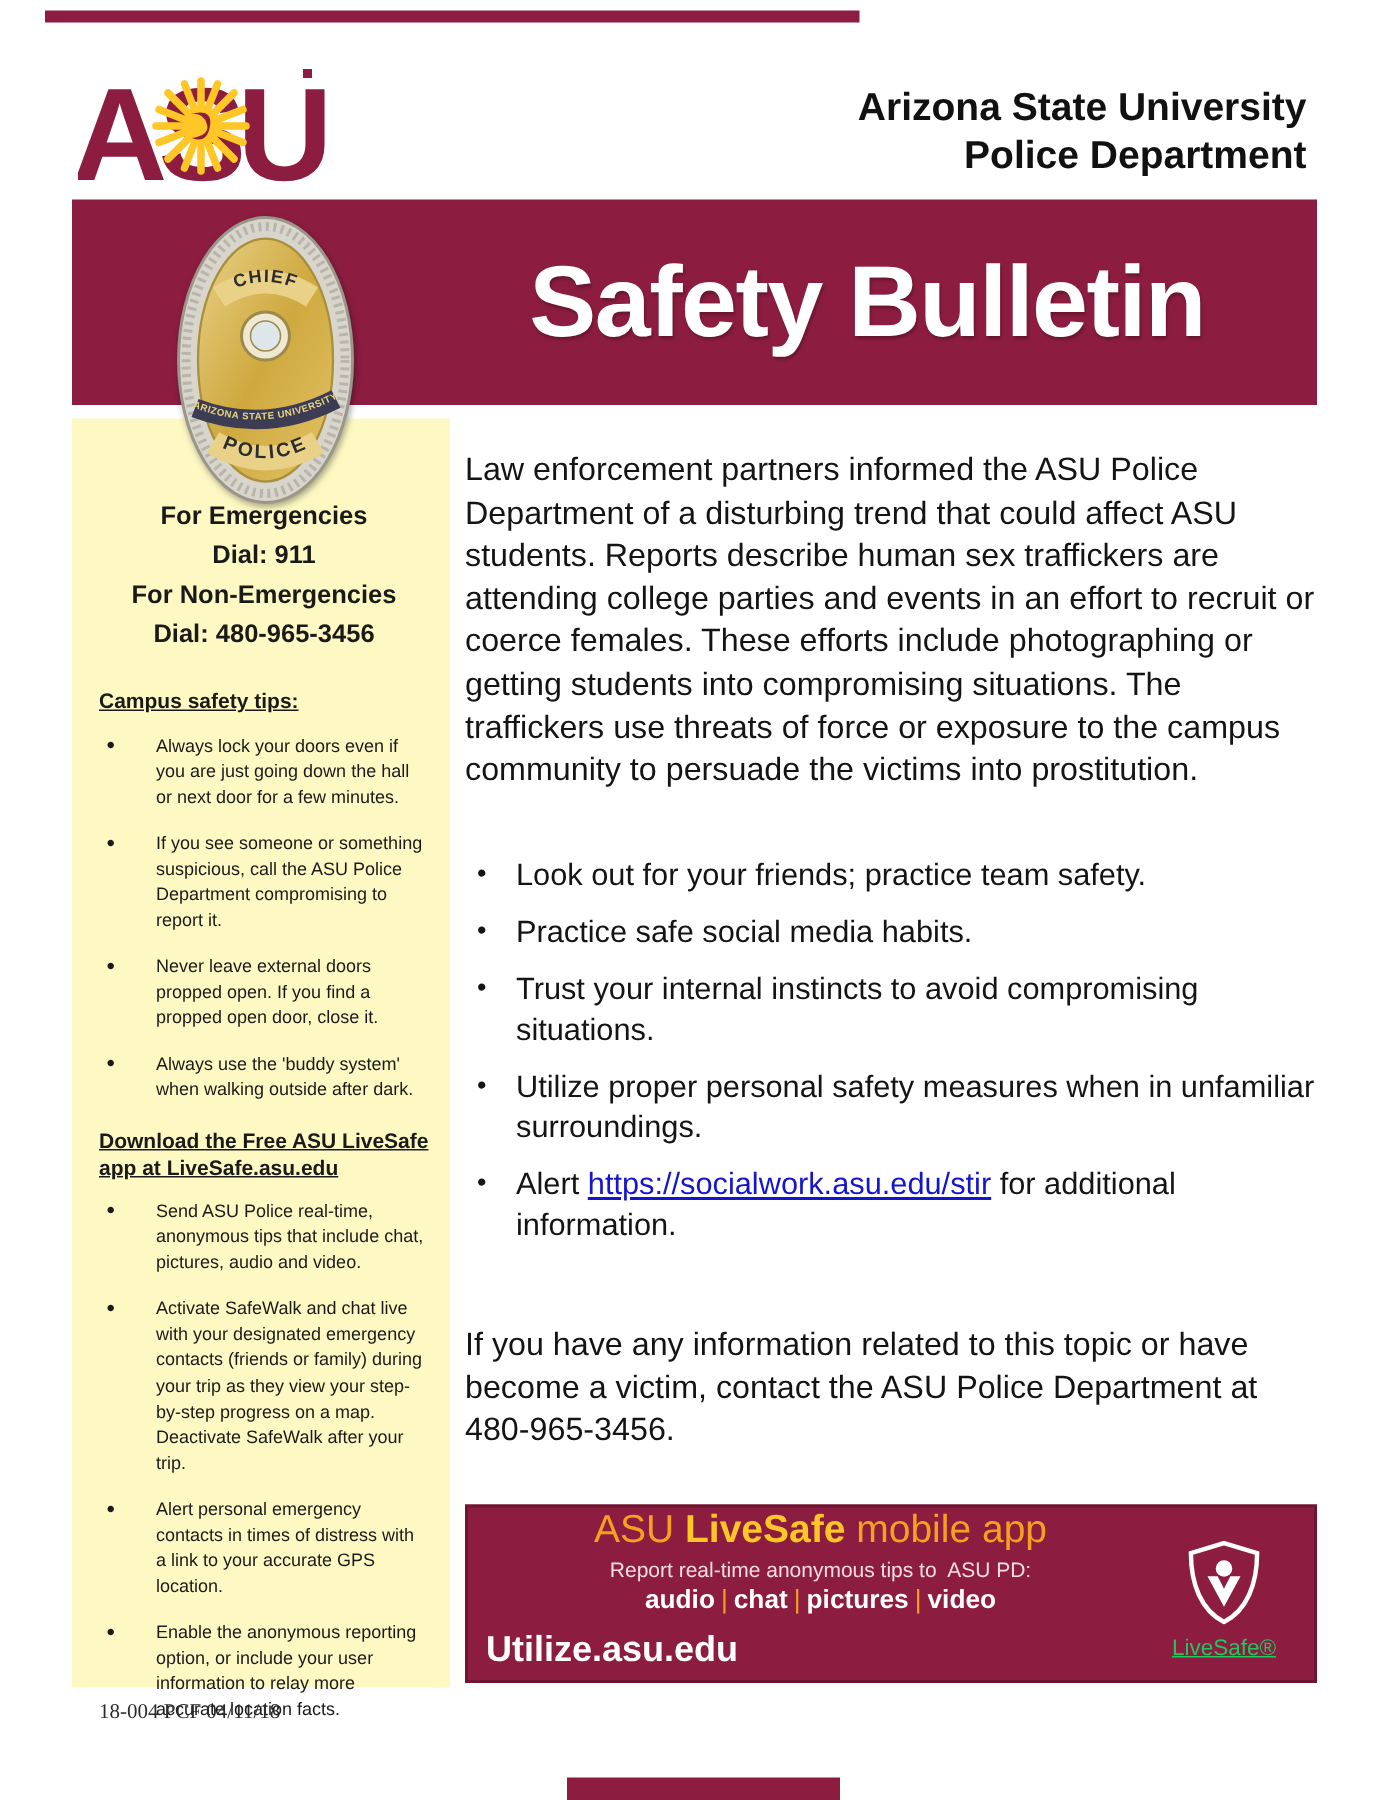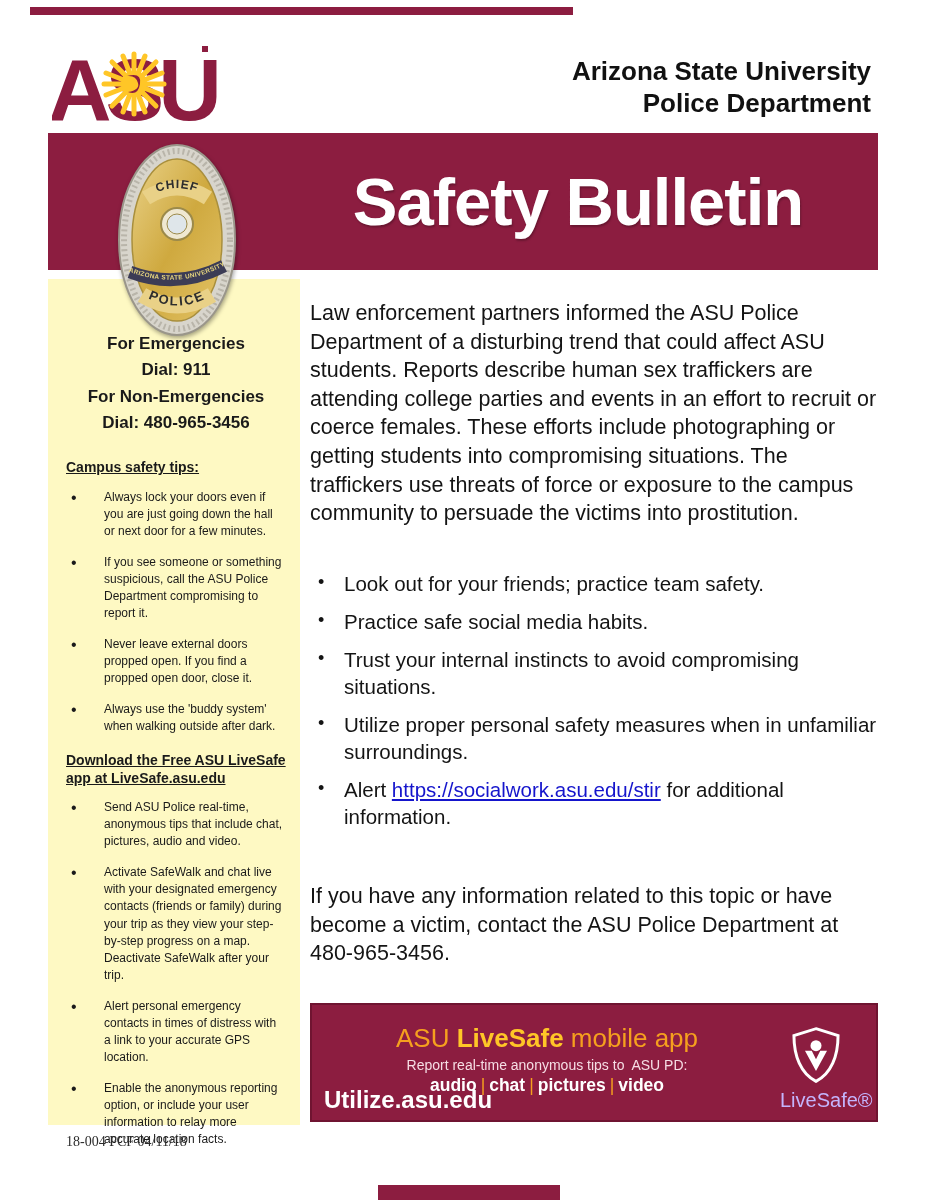--- a/index.html
+++ b/index.html
@@ -152,21 +152,21 @@
   
   .livesafe-banner {
     position: absolute;
     left: 310px; top: 1003px;
     width: 568px; height: 119px;
     background: #8c1d40;
     border: 2px solid #6f1431;
   }
   .ls-center {
     position: absolute;
-    left: 0; right: 110px; top: 19px;
+    left: 0; right: 110px; top: 0;
     text-align: center;
     margin-left: 16px;
   }
   .ls-title {
     font-size: 26px;
     line-height: 1.15;
     white-space: pre;
   }
   .ls-title .t-asu { color: #f5a01e; }
   .ls-title .t-app { color: #ffc627; font-weight: bold; }
@@ -193,22 +193,23 @@
   }
   .ls-logo {
     position: absolute;
     right: 24px; top: 22px;
     width: 72px;
     text-align: center;
   }
   .ls-logo svg { width: 52px; height: 56px; }
   .ls-logo-label {
     margin-top: 2px;
-    font-size: 20px;
-    color: #c4b5fd;
+    font-size: 15px;
+    color: #22c55e;
+    text-decoration: underline;
   }
 
   
   .footer-code {
     position: absolute;
     left: 66px; top: 1134px;
     font-family: "Liberation Serif", serif;
     font-size: 14px;
     color: #2b2b2b;
   }

